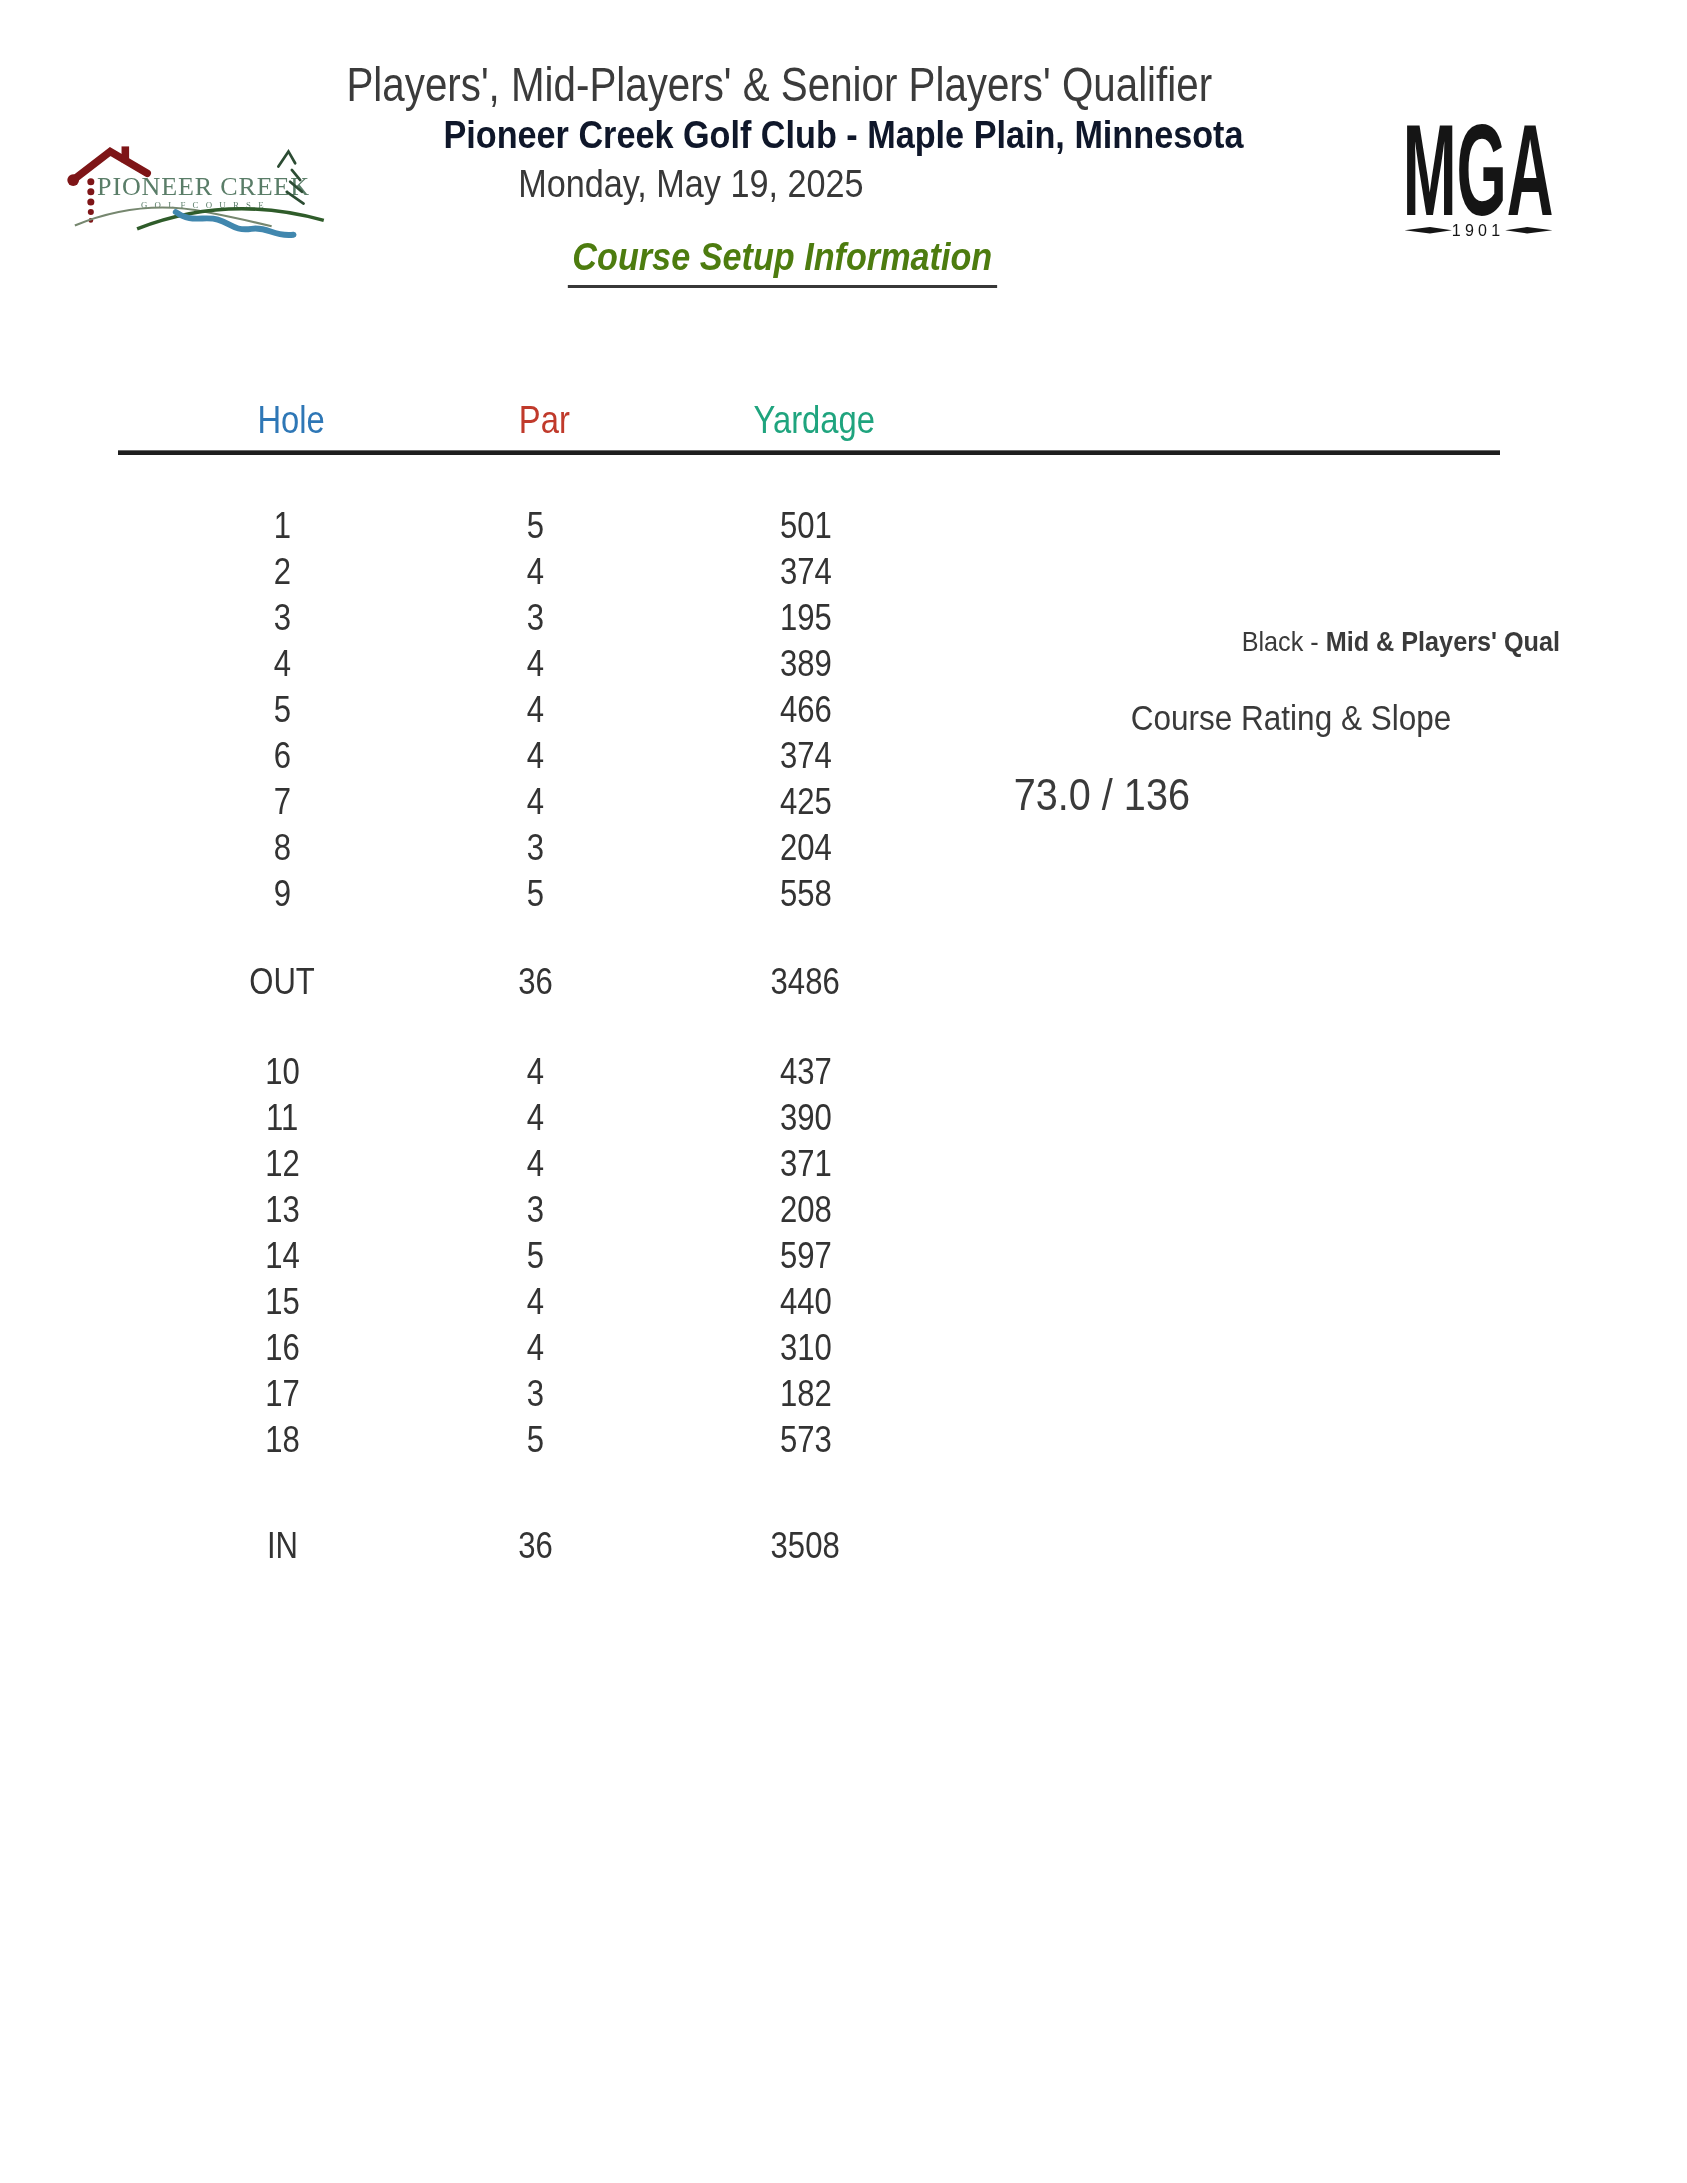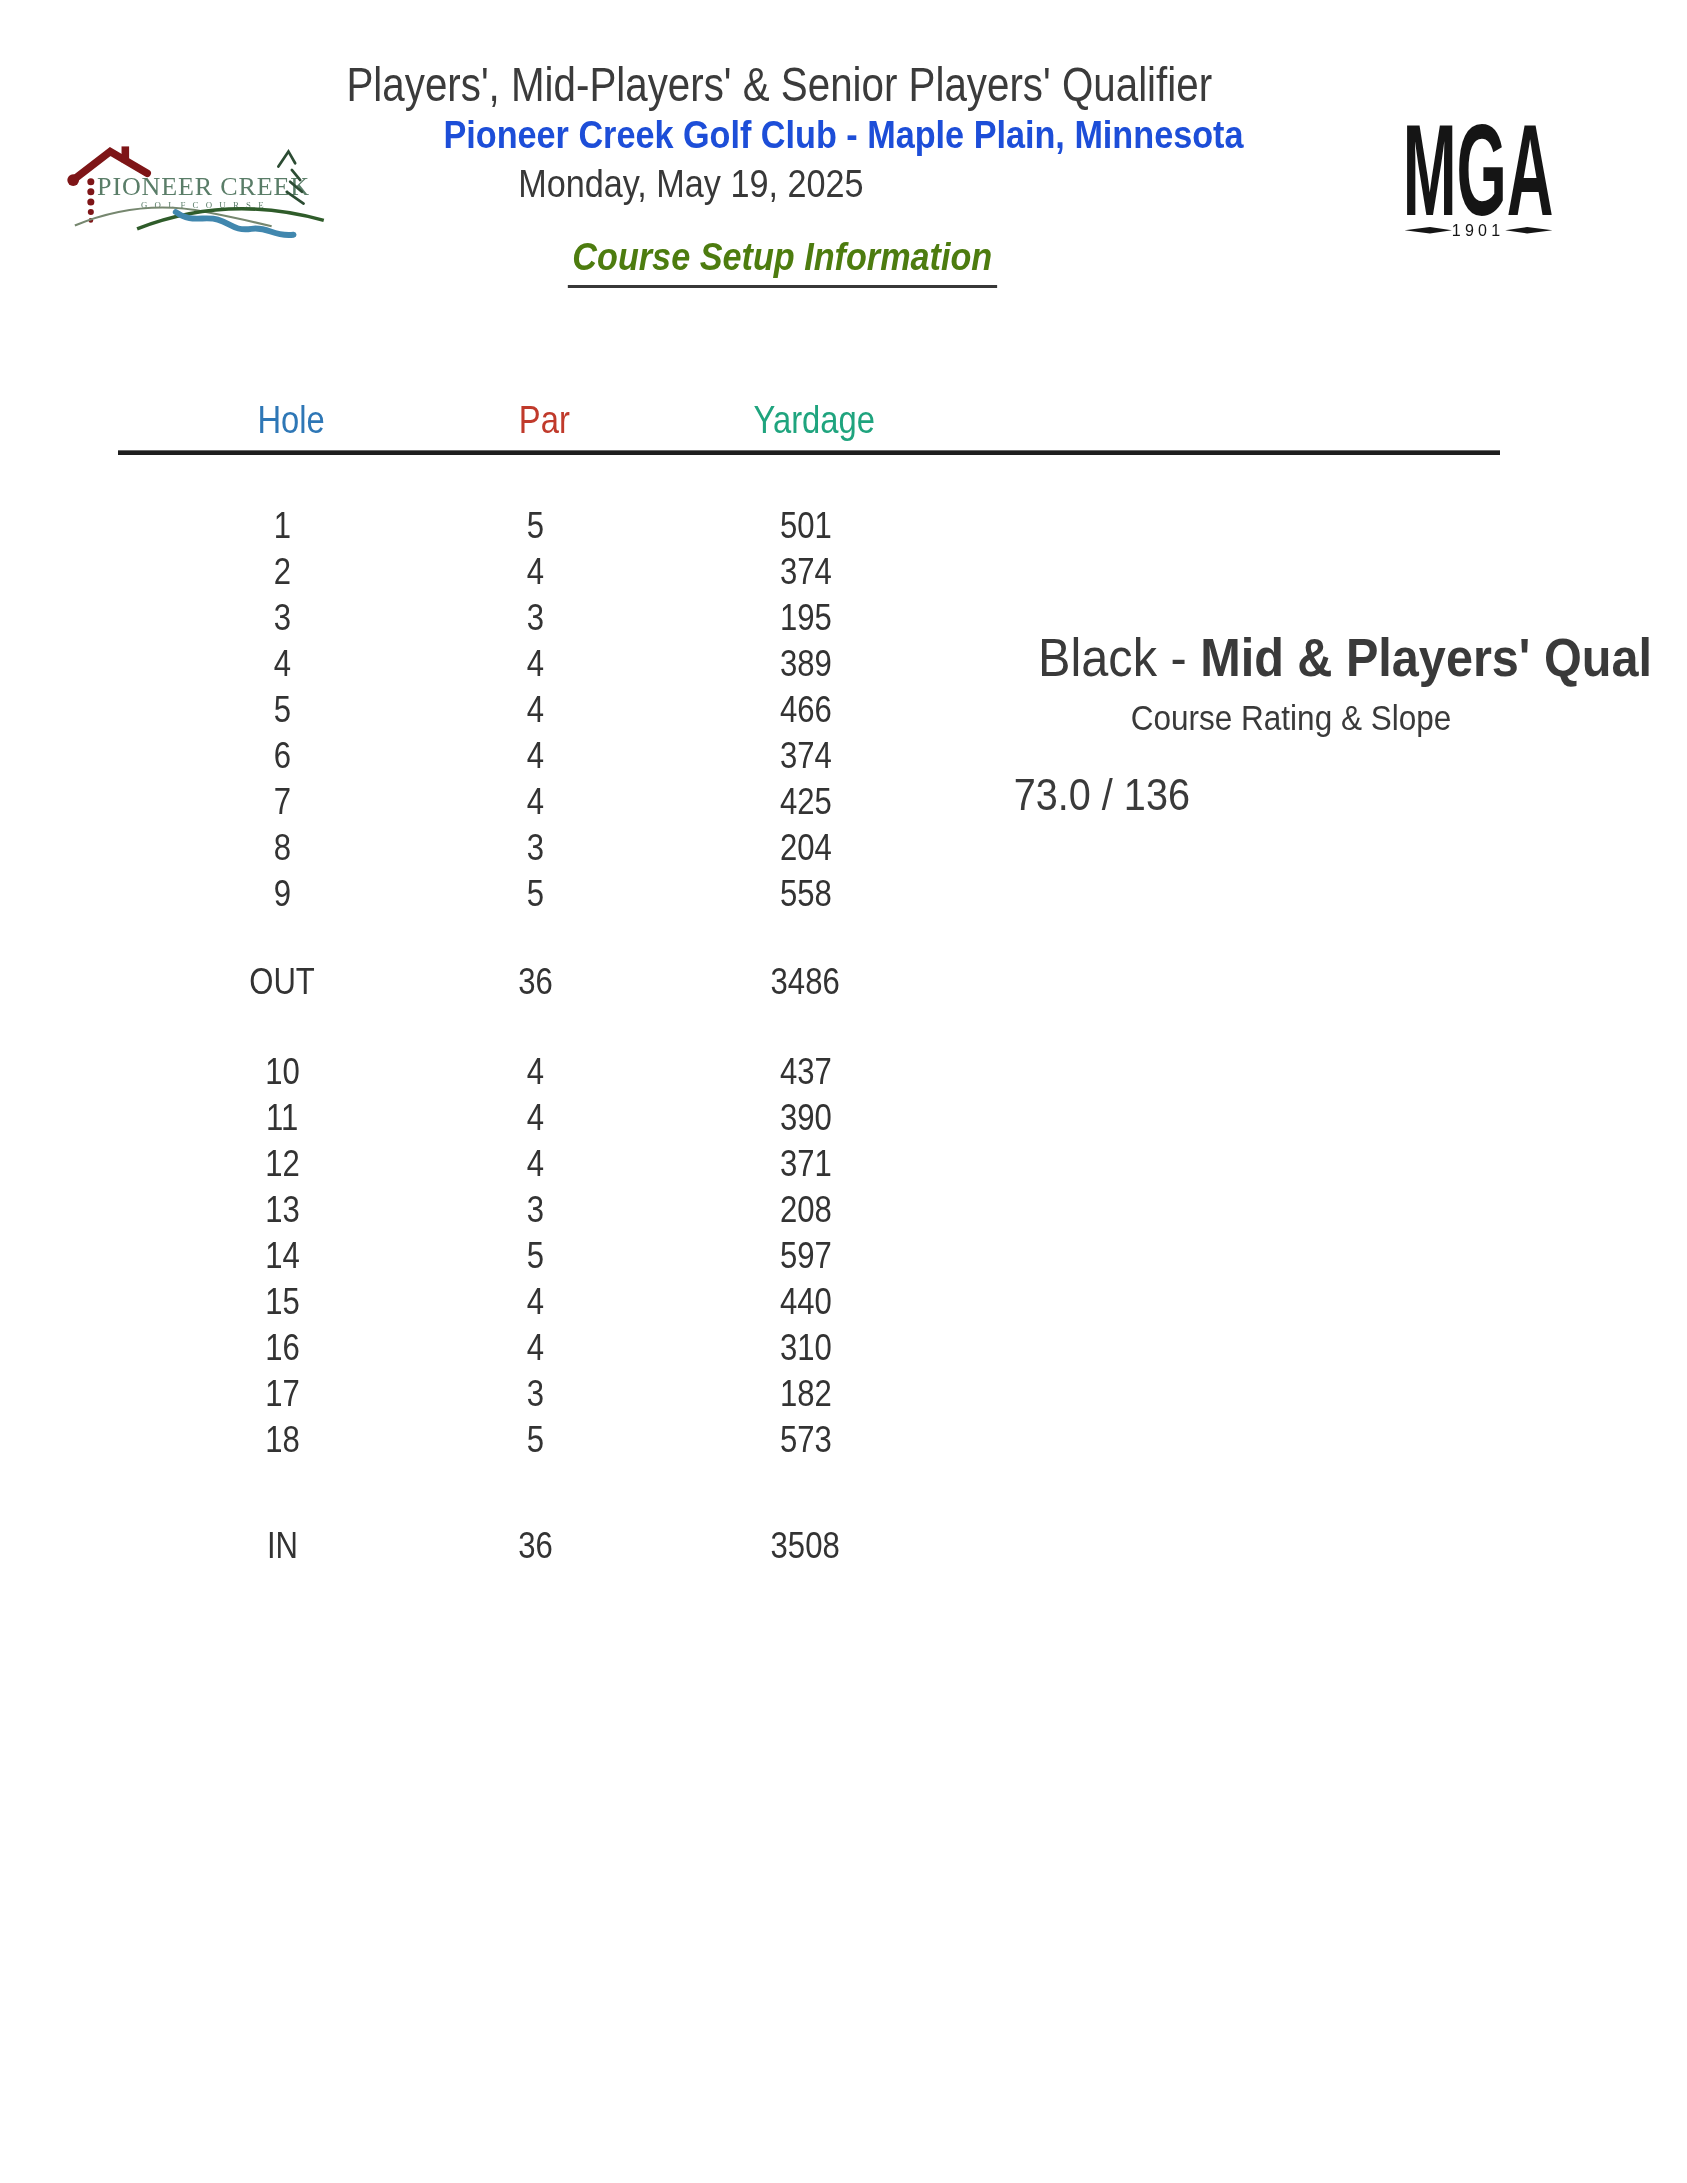--- a/index.html
+++ b/index.html
@@ -15,21 +15,21 @@
   .cond  { display: inline-block; transform: scaleX(0.84); transform-origin: center; white-space: nowrap; }
   .cond2 { display: inline-block; transform: scaleX(0.90); transform-origin: center; white-space: nowrap; }
 
   
   .title-line {
     position: absolute; left: 0; top: 57px; width: 1559px;
     text-align: center; font-size: 48px; font-weight: 400; color: #3b3b3b;
   }
   .subtitle-line {
     position: absolute; left: 0; top: 114px; width: 1687px;
-    text-align: center; font-size: 38px; font-weight: 700; color: #1d4ed8;
+    text-align: center; font-size: 38px; font-weight: 700; color: #0f172a;
   }
   .date-line {
     position: absolute; left: 0; top: 163px; width: 1382px;
     text-align: center; font-size: 38px; font-weight: 400; color: #383838;
   }
   .section-line {
     position: absolute; left: 0; top: 236px; width: 1564px;
     text-align: center; font-size: 38px; font-weight: 700; font-style: italic; color: #4d7c0f;
   }
   .section-line .cond2 { border-bottom: 3.4px solid #383838; padding: 0 5px 5.9px 5px; }
@@ -63,21 +63,21 @@
   .row.in-row    { margin-top: 60px; }
   .row.total-row { margin-top: 34px; }
 
   .hdr-hole    { color: #2e77b6; }
   .hdr-par     { color: #c03a2b; }
   .hdr-yardage { color: #1fa47e; }
 
   
   .tee-name {
     position: absolute; left: 1004px; top: 626px; width: 574px;
-    text-align: left; font-size: 54px; color: #3a3a3a; font-weight: 400;
+    text-align: right; font-size: 28px; color: #3a3a3a; font-weight: 400;
   }
   .tee-name b { font-weight: 700; }
   .rating-label {
     position: absolute; left: 1004px; top: 698px; width: 574px;
     text-align: center; font-size: 35px; color: #3a3a3a;
   }
   .rating-value {
     position: absolute; left: 1004px; top: 770px; width: 574px;
     text-align: left; font-size: 44px; color: #3a3a3a;
   }

